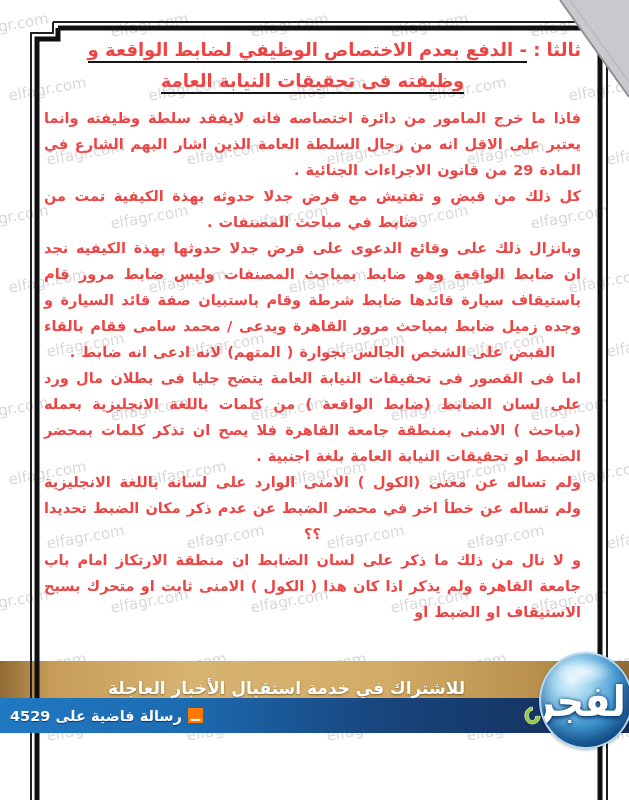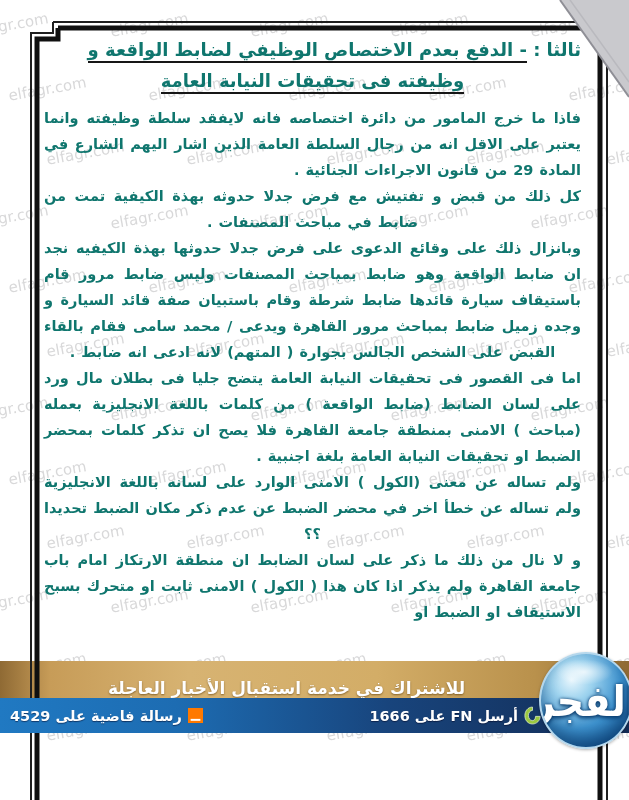--- a/index.html
+++ b/index.html
@@ -9,21 +9,21 @@
   }
   
   .watermarks{position:absolute;inset:0;z-index:1;pointer-events:none;}
   .watermarks span{
     position:absolute;transform:rotate(-10deg);
     color:rgba(125,125,130,0.30);font-size:15px;white-space:nowrap;
   }
   
   .content{
     position:absolute;top:34px;right:48px;left:44px;z-index:2;
-    direction:rtl;color:#0f766e;
+    direction:rtl;color:#ef4444;
   }
   .title{font-weight:bold;font-size:18px;line-height:31px;}
   .title .l1{text-align:right;white-space:nowrap;}
   .title .l2{text-align:center;}
   .u{border-bottom:2px solid #161616;padding-bottom:1px;}
   .bodytext{margin-top:9px;}
   .bodytext p{
     margin:0;font-size:14.5px;font-weight:bold;line-height:26px;
     text-align:justify;text-align-last:right;word-spacing:1px;
   }
@@ -161,21 +161,20 @@
     <polygon points="560,0 629,0 629,97" fill="#c9c9cd"></polygon>
     <line x1="560" y1="0" x2="629" y2="97" stroke="#8f8f96" stroke-width="2"></line>
     <line x1="570" y1="0" x2="629" y2="82" stroke="#b9b9be" stroke-width="1.5"></line>
   </svg>
 
   <div class="band-blue">
     <div class="sms">
       <svg width="17" height="19" viewBox="0 0 20 22">
         <path d="M10 1 C4.5 1 1 6 1 11 C1 17 5 21 10 21 C15 21 19 17 19 12 L13.6 12 C13.6 15 12 17 10 17 C7.2 17 5.2 14.2 5.2 11 C5.2 7.8 7.2 5 10 5 Z" fill="#9bc840" stroke="#eaf5d8" stroke-width="0.8"></path>
       </svg>
-      <span>أرسل FN على 1666</span>
     </div>
     <div class="sms">
       <svg width="15" height="15" viewBox="0 0 20 20">
         <rect width="20" height="20" fill="#ff7900"></rect>
         <rect x="3.5" y="14.5" width="13" height="2.6" fill="#ffffff"></rect>
       </svg>
       <span>رسالة فاضية على 4529</span>
     </div>
   </div>
 

